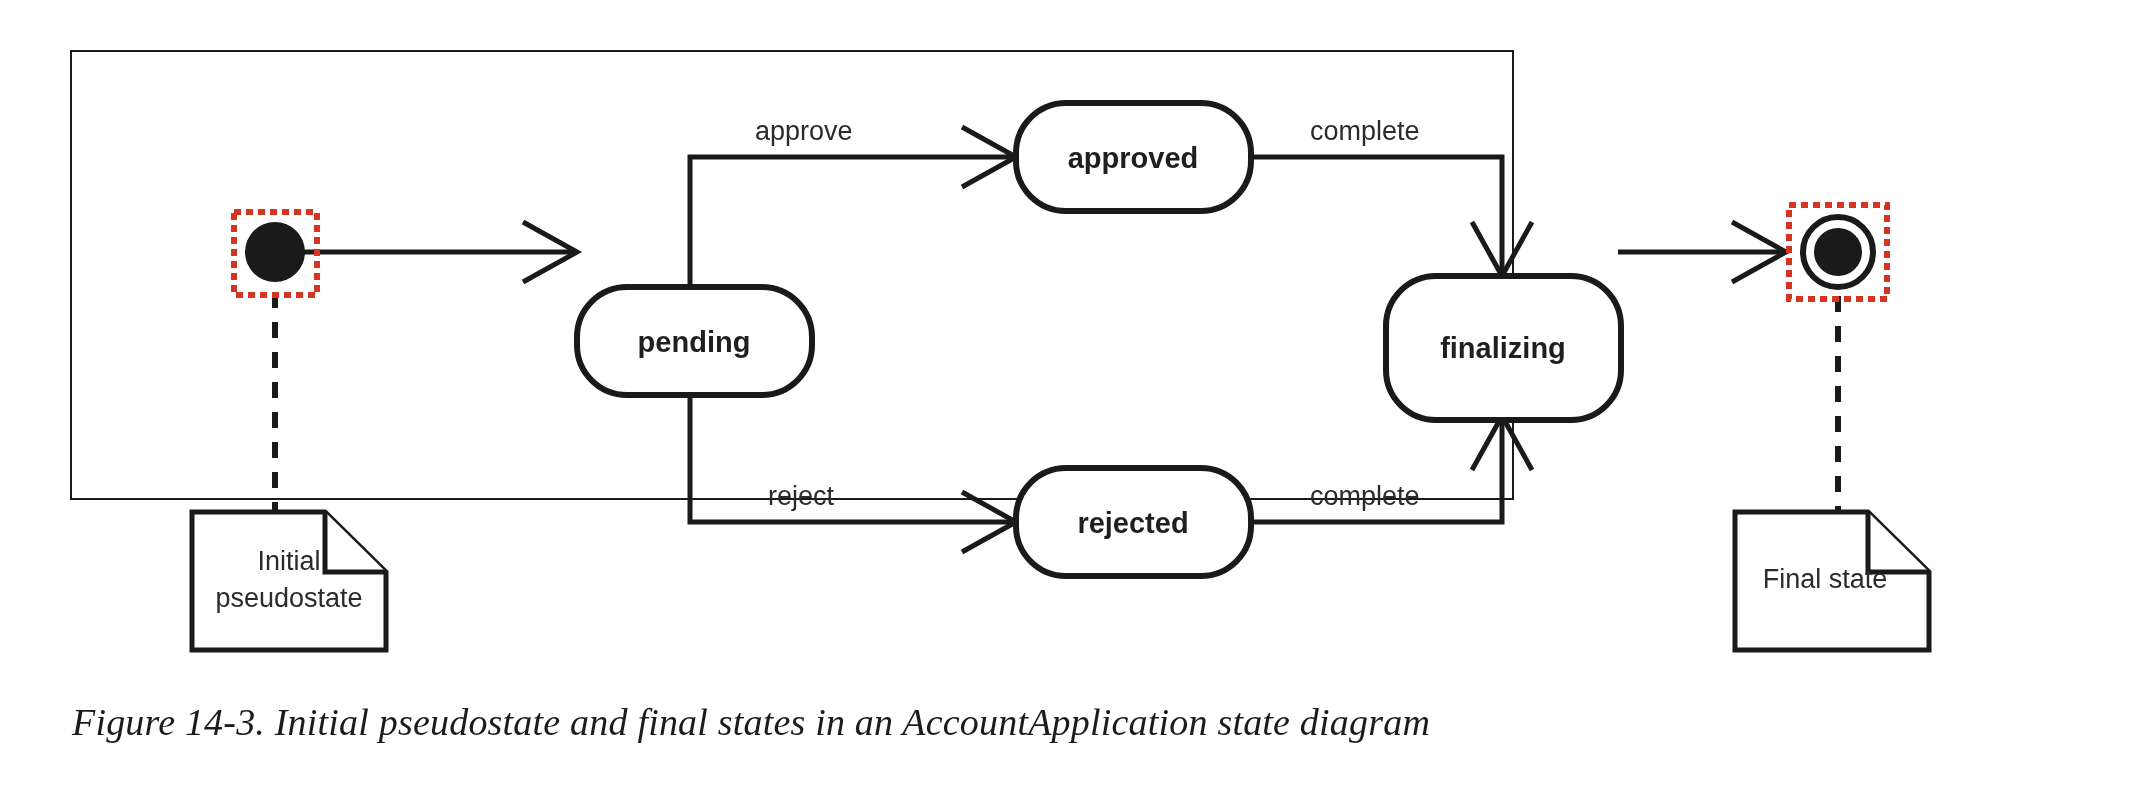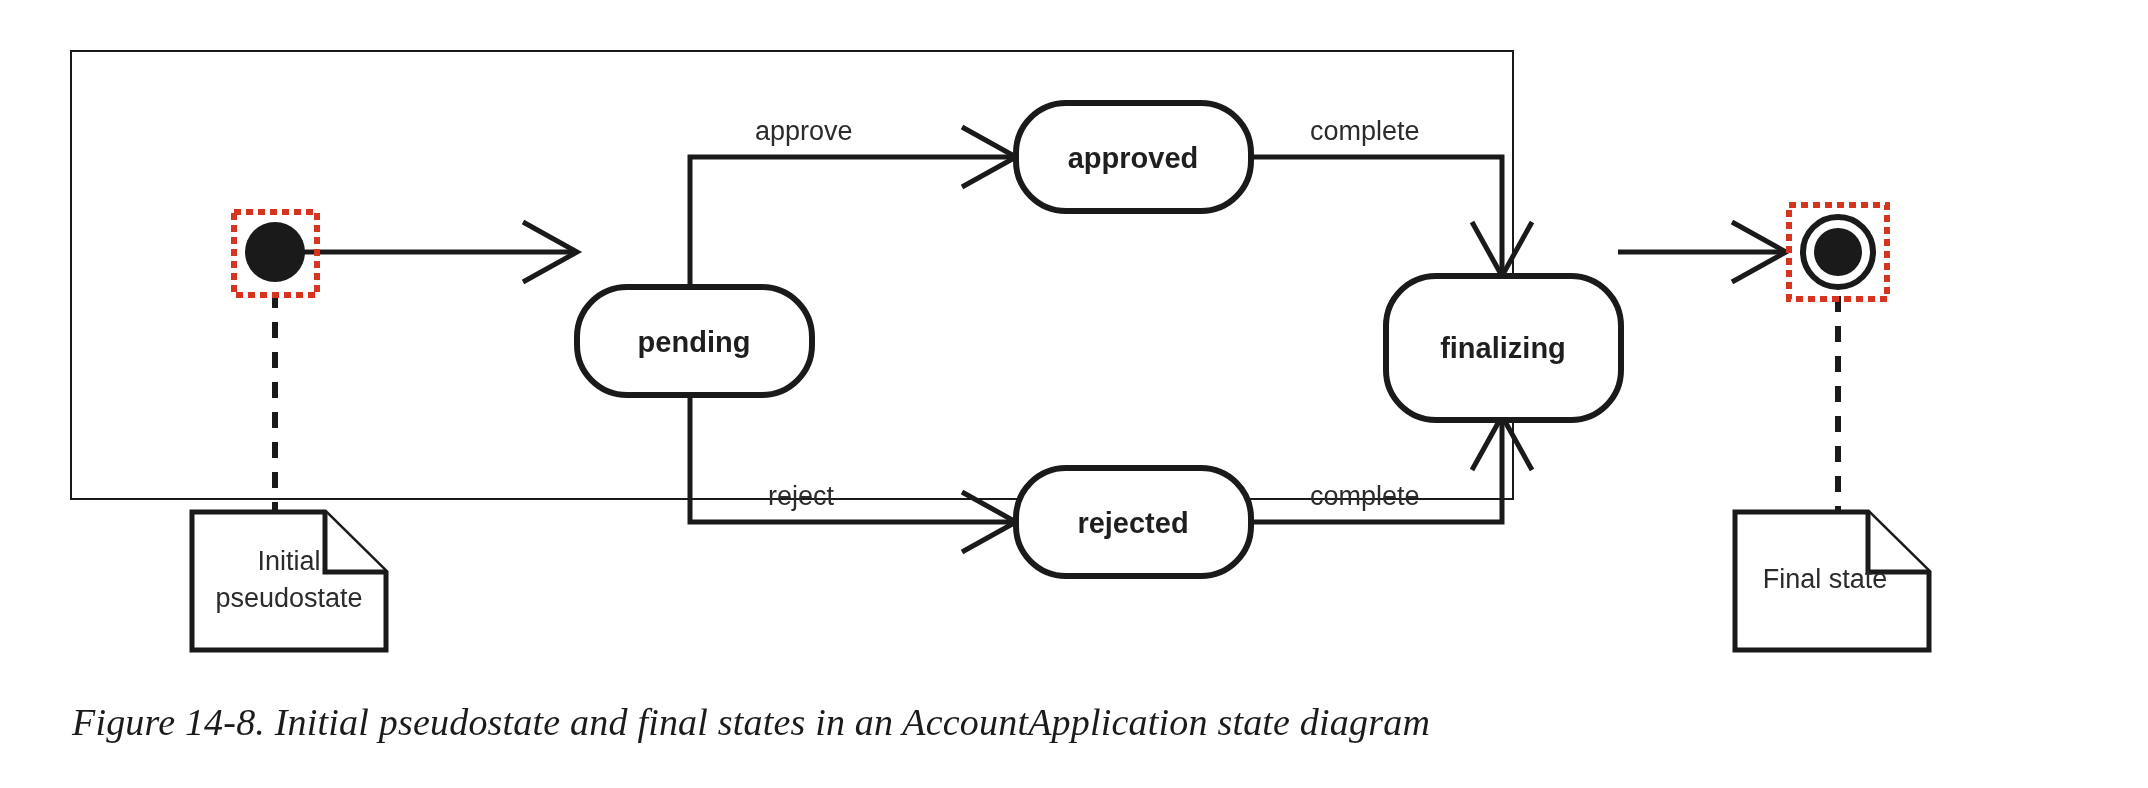--- a/index.html
+++ b/index.html
@@ -213,15 +213,15 @@
     </g>
 
     <g>
       <path class="note-shape" d="M 1735,512 L 1868,512 L 1929,572 L 1929,650 L 1735,650 Z"></path>
       <path class="note-fold" d="M 1868,512 L 1868,572 L 1929,572"></path>
       <text class="note-label" x="1825" y="588" text-anchor="middle">Final state</text>
     </g>
 
   </svg>
 
-  <div id="figure-caption">Figure 14-8. Initial pseudostate and final states in an AccountApplication state diagram</div>
+  <div id="figure-caption">Figure 14-3. Initial pseudostate and final states in an AccountApplication state diagram</div>
 
 </div>
 
 </body></html>

